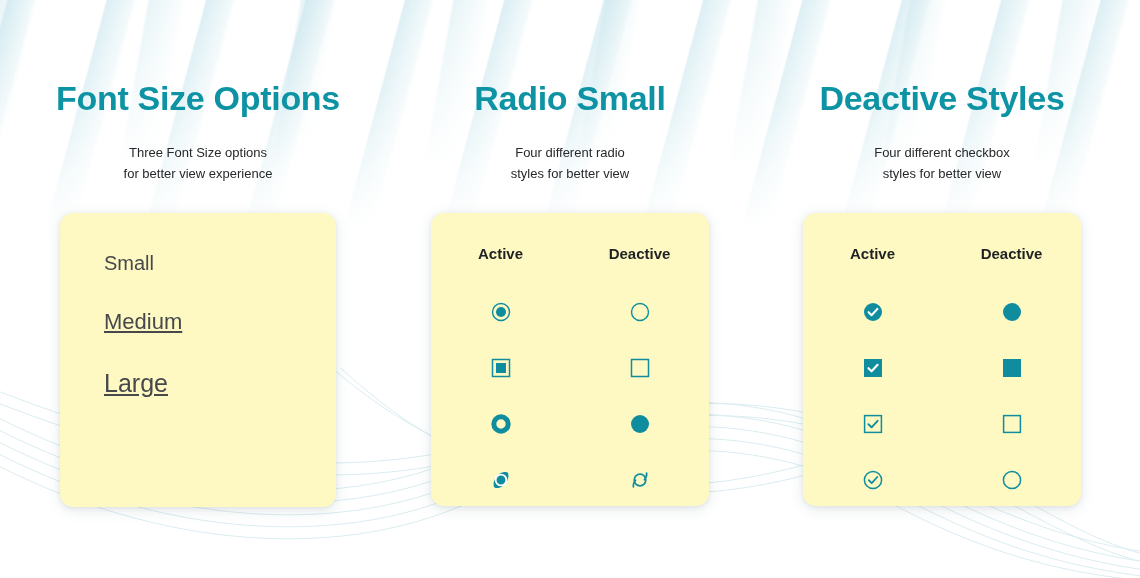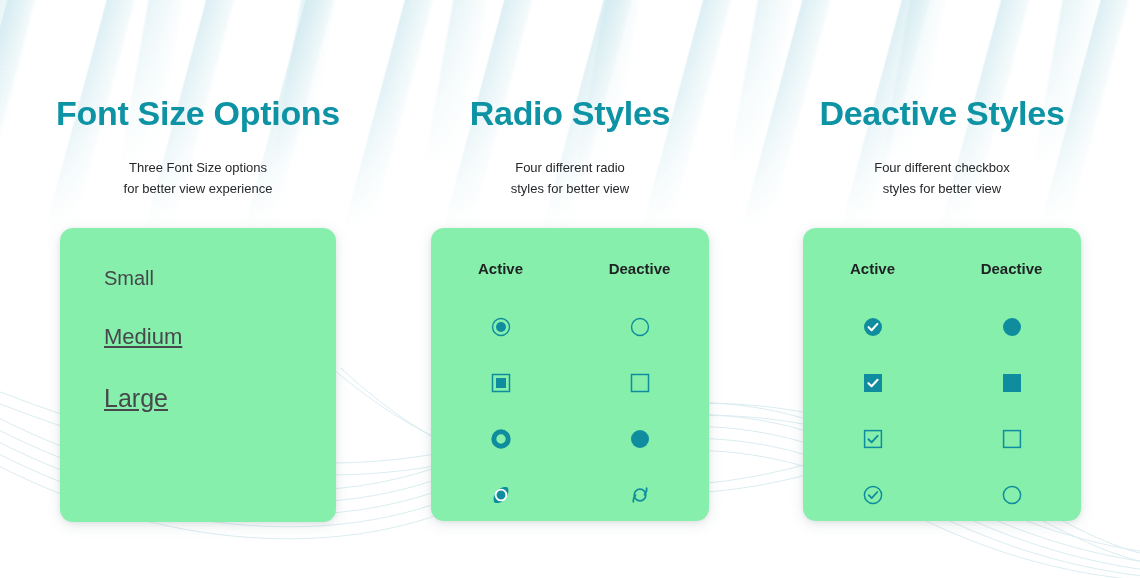--- a/index.html
+++ b/index.html
@@ -67,21 +67,20 @@
   .page {
     position: relative;
     z-index: 2;
     width: 1140px;
     height: 578px;
   }
 
   .columns {
     display: flex;
     padding: 12px;
-    margin-top: 15px;
   }
 
   .col {
     width: 380px;
     display: flex;
     flex-direction: column;
     align-items: center;
   }
 
   .col-heading {
@@ -98,21 +97,21 @@
     margin-top: 26px;
     font-size: 13px;
     line-height: 1.55;
     color: #26282b;
     text-align: center;
     white-space: pre-line;
   }
 
   .card {
     margin-top: 29px;
-    background: #86efac;
+    background: #fef9c3;
     border-radius: 13px;
     box-shadow: 0 3px 14px rgba(90,110,120,0.16), 0 1px 4px rgba(90,110,120,0.10);
   }
 
   
   .card-fontsize {
     width: 276px;
     height: 294px;
     padding: 40px 0 0 44px;
   }
@@ -181,21 +180,21 @@
 for better view experience</div>
 
       <div class="card card-fontsize">
         <div class="fs-item fs-size-0">Small</div>
         <div class="fs-item fs-size-1">Medium</div>
         <div class="fs-item fs-size-2">Large</div>
       </div>
     </div>
 
     <div class="col">
-      <div class="col-heading">Radio Styles</div>
+      <div class="col-heading">Radio Small</div>
       <div class="col-sub">Four different radio
 styles for better view</div>
 
       <div class="card card-options">
         <div class="opt-head">
           <span>Active</span>
           <span>Deactive</span>
         </div>
 
         <div class="opt-row">

